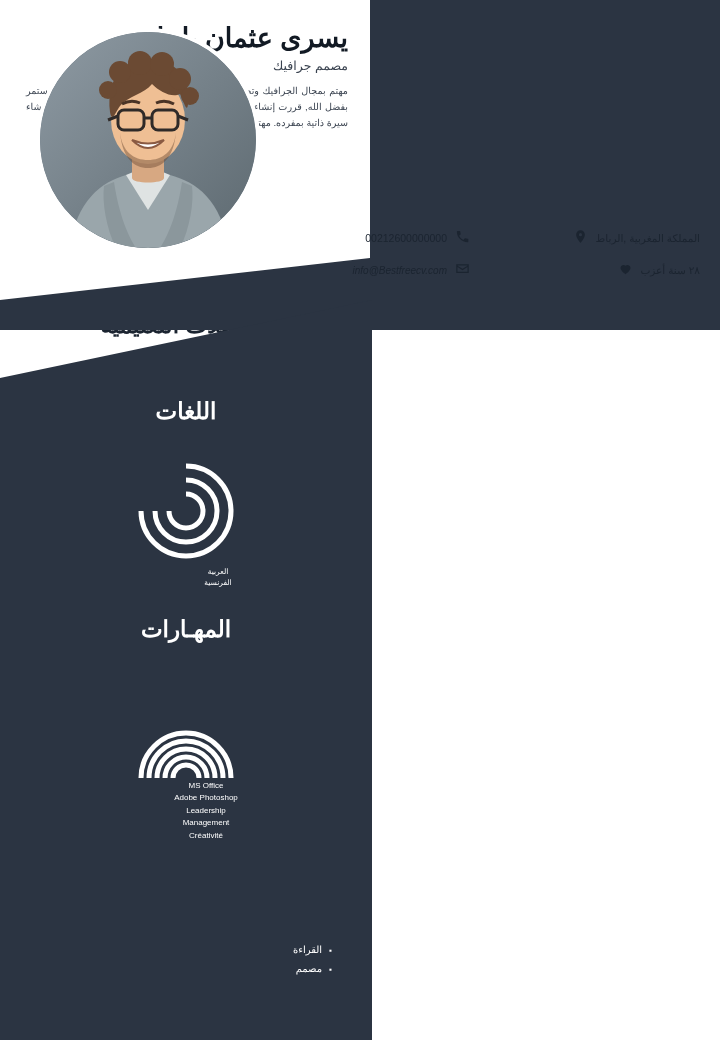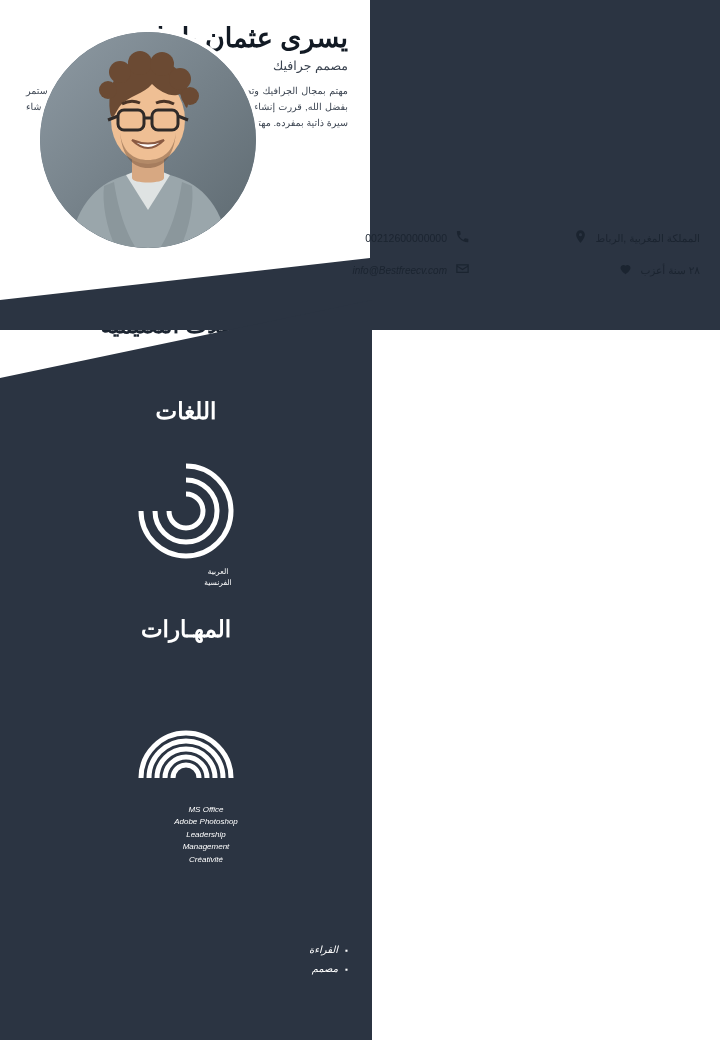--- a/index.html
+++ b/index.html
@@ -116,26 +116,26 @@
   .ring-wrap{position:absolute;left:0;width:372px;display:flex;justify-content:center;}
   .lang-rings{top:452px;}
   .skill-rings{top:700px;}
 
   .lang-labels{
     position:absolute;top:566px;left:0;width:372px;text-align:center;
     font-size:7.5px;color:#ffffff;line-height:1.5;margin-left:32px;
   }
   .skill-labels{
     position:absolute;top:780px;left:0;width:412px;text-align:center;
-    font-size:8px;color:#ffffff;line-height:1.55;font-style:italic;direction:ltr;margin-top:24px;
+    font-size:8px;color:#ffffff;line-height:1.55;direction:ltr;
   }
 
   .hobby-list{
-    position:absolute;top:940px;left:16px;width:332px;text-align:right;
-    font-size:10px;color:#ffffff;line-height:1.9;font-style:italic;
+    position:absolute;top:940px;left:0;width:332px;text-align:right;
+    font-size:10px;color:#ffffff;line-height:1.9;
   }
   .hobby-list div:before{content:"▪";margin-left:7px;font-size:8px;}
 </style>
 </head>
 <body>
 
 <div class="page">
 
   <div class="dark-top"></div>
   <div class="white-top-left"></div>

